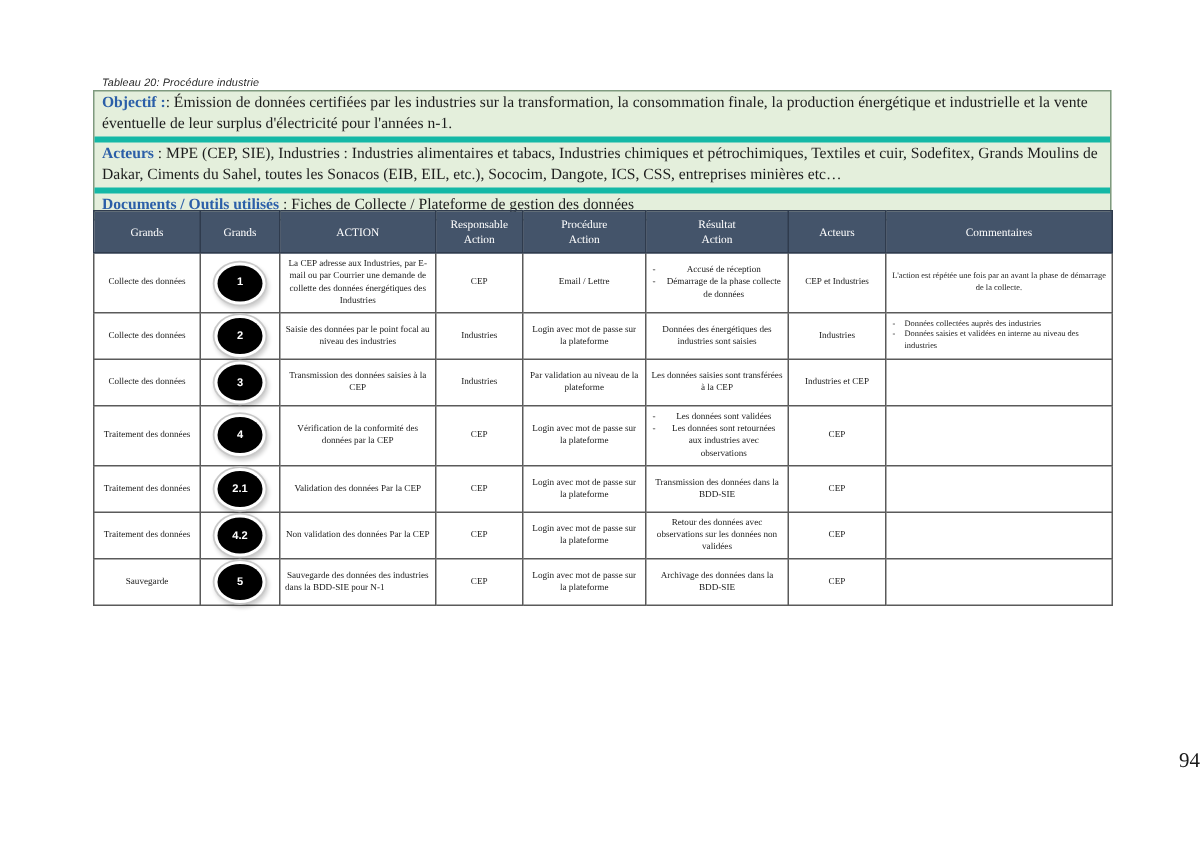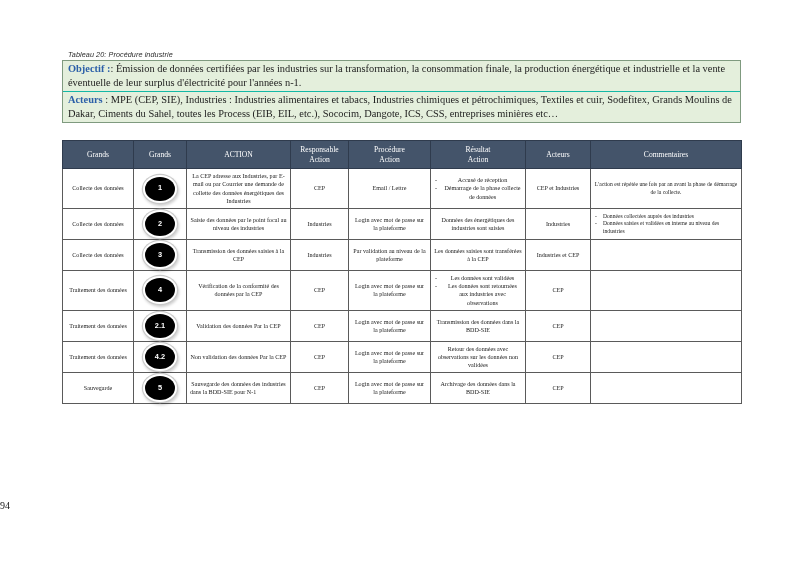--- a/index.html
+++ b/index.html
@@ -40,21 +40,21 @@
     left: 62px;
     top: 60px;
     width: 679px;
     box-sizing: border-box;
     border: 1px solid #7f9a7f;
     background: #e4efdc;
   }
   .intro-row {
     box-sizing: border-box;
     padding: 1px 5px 2px 5px;
-    border-bottom: 1px solid #14b8a6;
+    border-bottom: 4px solid #14b8a6;
     font-size: 10.4px;
     line-height: 13.6px;
     color: #1d1d1d;
   }
   .intro-row:last-child {
     border-bottom: none;
   }
   .lbl {
     color: #2b5fa8;
     font-weight: 700;
@@ -155,38 +155,41 @@
       0 0 0 3.2px #c9c9c9,
       1px 2px 3px 3px rgba(0,0,0,0.20);
   }
 
   
   .pagenum {
     position: absolute;
     left: 0;
     top: 500px;
     width: 800px;
-    text-align: left;
-    font-size: 10px;
+    text-align: right;
+    font-size: 14px;
     color: #1a1a1a;
   }
 </style>
 </head>
 <body>
 
 <div class="page">
 
   <div class="caption">Tableau 20: Procédure industrie</div>
 
   <div class="intro">
     <div class="intro-row">
       <span class="lbl">Objectif :</span><span>: Émission de données certifiées par les industries sur la transformation, la consommation finale, la production énergétique et industrielle et la vente éventuelle de leur surplus d'électricité pour l'années n-1.</span>
     </div>
     <div class="intro-row">
-      <span class="lbl">Acteurs</span> <span>: MPE (CEP, SIE), Industries : Industries alimentaires et tabacs, Industries chimiques et pétrochimiques, Textiles et cuir, Sodefitex, Grands Moulins de Dakar, Ciments du Sahel, toutes les Process (EIB, EIL, etc.), Sococim, Dangote, ICS, CSS, entreprises minières etc…</span>
+      <span class="lbl">Acteurs</span> <span>: MPE (CEP, SIE), Industries : Industries alimentaires et tabacs, Industries chimiques et pétrochimiques, Textiles et cuir, Sodefitex, Grands Moulins de Dakar, Ciments du Sahel, toutes les Sonacos (EIB, EIL, etc.), Sococim, Dangote, ICS, CSS, entreprises minières etc…</span>
+    </div>
+    <div class="intro-row">
+      <span class="lbl">Documents / Outils utilisés</span> <span>: Fiches de Collecte / Plateforme de gestion des données</span>
     </div>
   </div>
 
   <table class="proc">
     <colgroup>
       <col style="width:71px">
       <col style="width:53px">
       <col style="width:104px">
       <col style="width:58px">
       <col style="width:82px">

